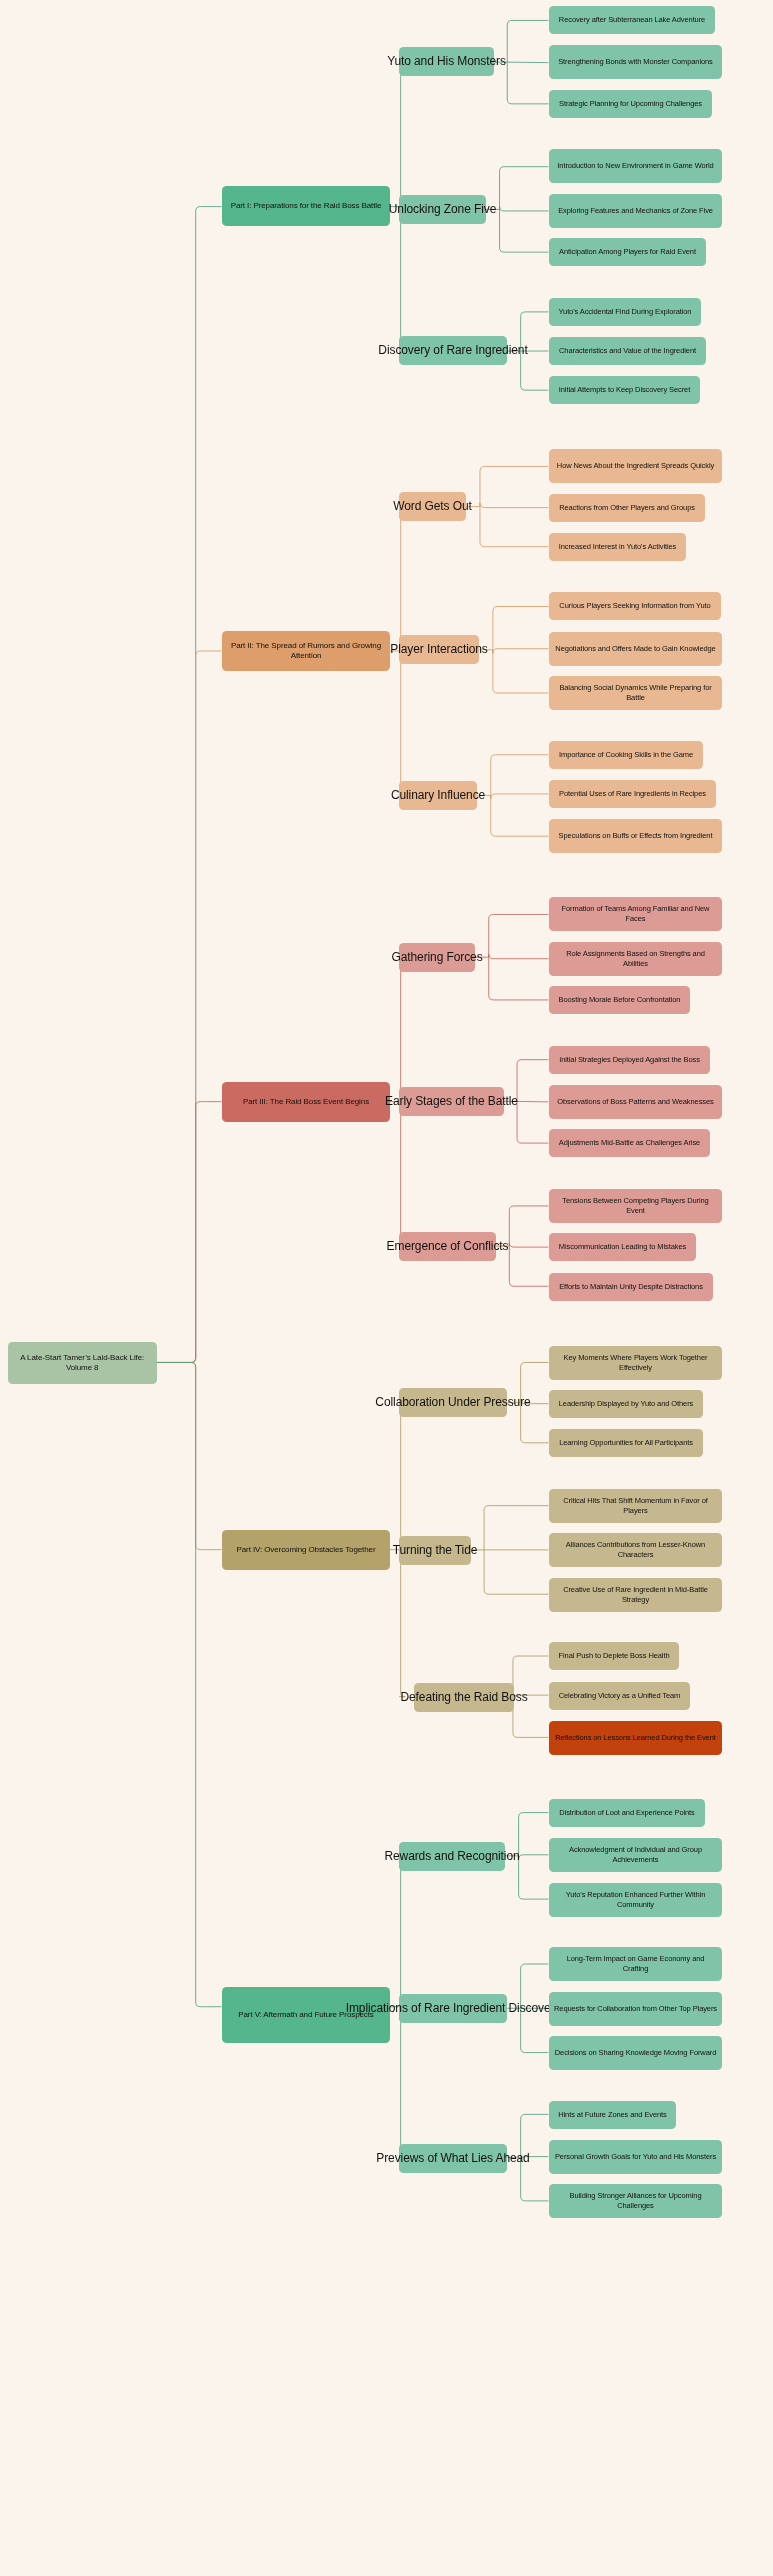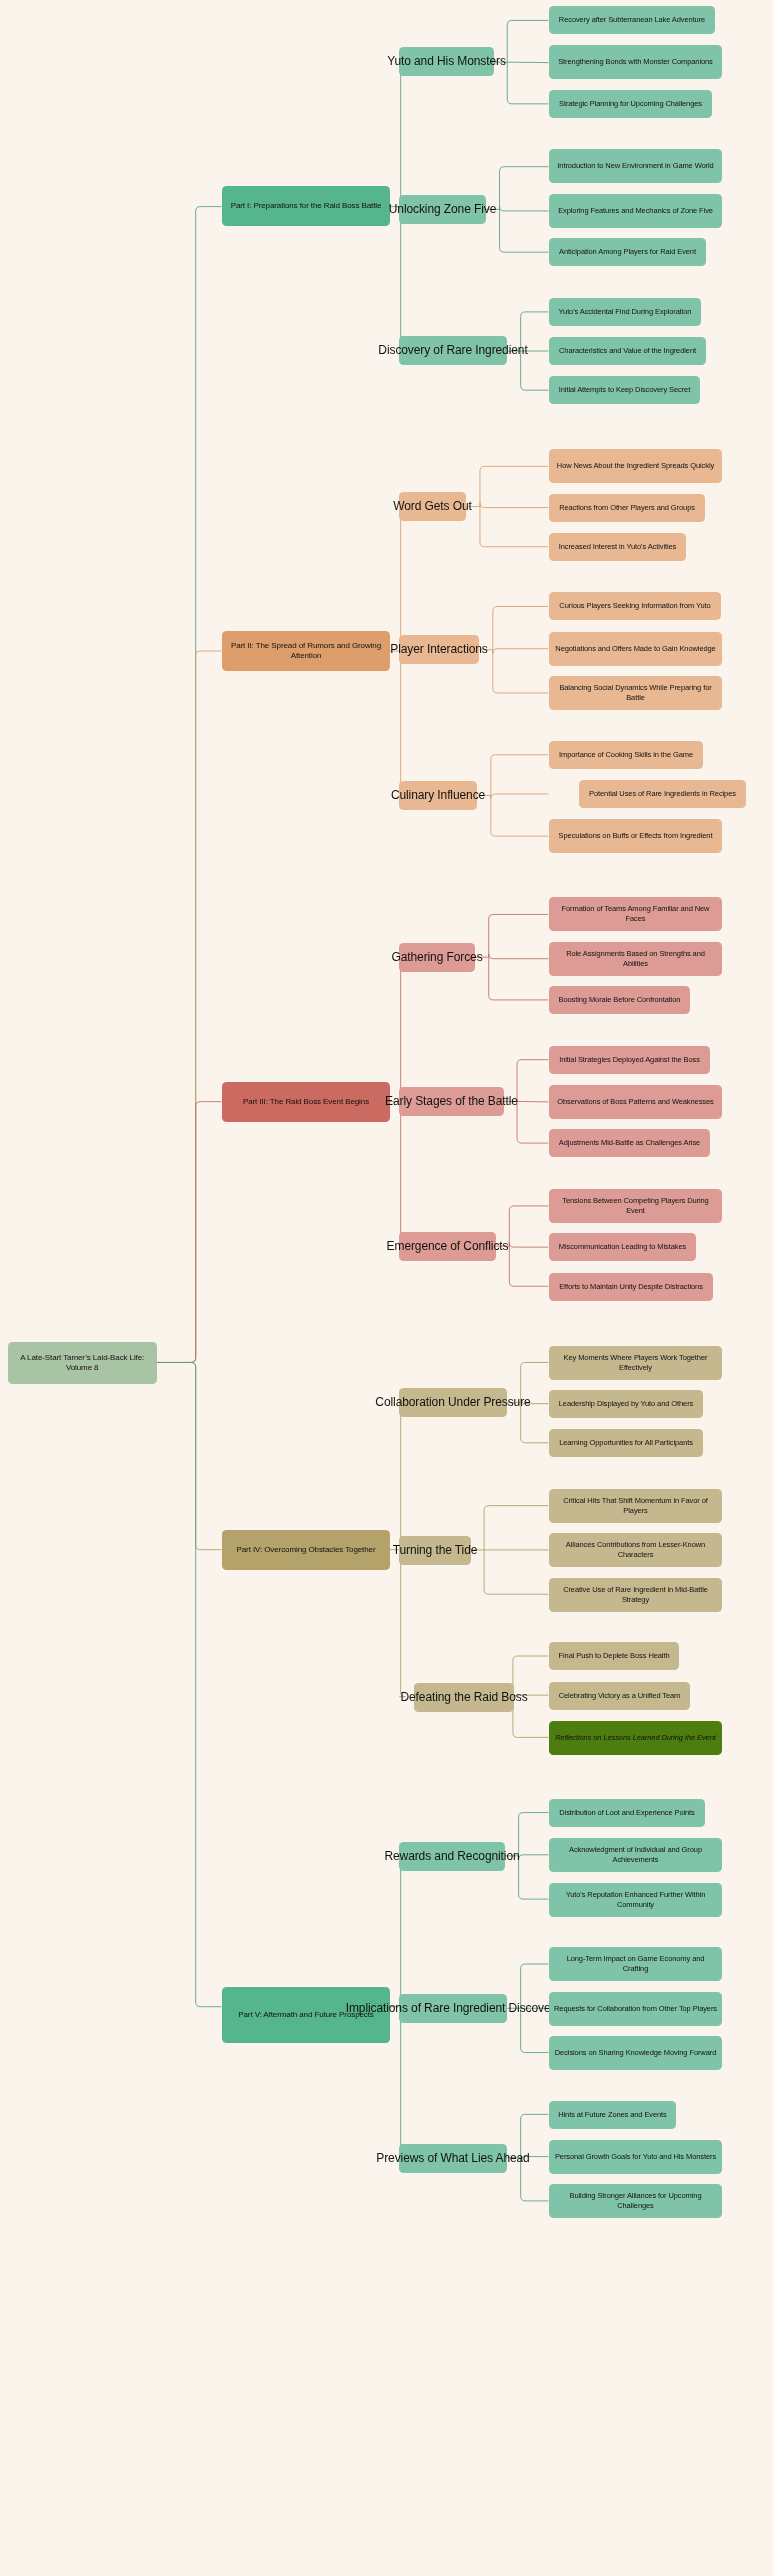--- a/index.html
+++ b/index.html
@@ -143,21 +143,21 @@
       <div class="node lvl2" style="left: 399px; top: 492px; width: 67px; height: 29px; background: rgb(232, 184, 147);">Word Gets Out</div>
       <div class="node lvl3" style="left: 549px; top: 449px; width: 173px; height: 34px; background: rgb(232, 184, 147);">How News About the Ingredient Spreads Quickly</div>
       <div class="node lvl3" style="left: 549px; top: 494px; width: 156px; height: 28px; background: rgb(232, 184, 147);">Reactions from Other Players and Groups</div>
       <div class="node lvl3" style="left: 549px; top: 533px; width: 137px; height: 28px; background: rgb(232, 184, 147);">Increased Interest in Yuto's Activities</div>
       <div class="node lvl2" style="left: 399px; top: 635px; width: 80px; height: 29px; background: rgb(232, 184, 147);">Player Interactions</div>
       <div class="node lvl3" style="left: 549px; top: 592px; width: 172px; height: 28px; background: rgb(232, 184, 147);">Curious Players Seeking Information from Yuto</div>
       <div class="node lvl3" style="left: 549px; top: 632px; width: 173px; height: 34px; background: rgb(232, 184, 147);">Negotiations and Offers Made to Gain Knowledge</div>
       <div class="node lvl3" style="left: 549px; top: 676px; width: 173px; height: 34px; background: rgb(232, 184, 147);">Balancing Social Dynamics While Preparing for Battle</div>
       <div class="node lvl2" style="left: 399px; top: 781px; width: 78px; height: 29px; background: rgb(232, 184, 147);">Culinary Influence</div>
       <div class="node lvl3" style="left: 549px; top: 741px; width: 154px; height: 28px; background: rgb(232, 184, 147);">Importance of Cooking Skills in the Game</div>
-      <div class="node lvl3" style="left: 549px; top: 780px; width: 167px; height: 28px; background: rgb(232, 184, 147); margin-left: 30px;">Potential Uses of Rare Ingredients in Recipes</div>
+      <div class="node lvl3" style="left: 549px; top: 780px; width: 167px; height: 28px; background: rgb(232, 184, 147);">Potential Uses of Rare Ingredients in Recipes</div>
       <div class="node lvl3" style="left: 549px; top: 819px; width: 173px; height: 34px; background: rgb(232, 184, 147);">Speculations on Buffs or Effects from Ingredient</div>
       <div class="node lvl1" style="left: 222px; top: 1082px; width: 168px; height: 40px; background: rgb(203, 106, 96);">Part III: The Raid Boss Event Begins</div>
       <div class="node lvl2" style="left: 399px; top: 943px; width: 76px; height: 29px; background: rgb(220, 156, 149);">Gathering Forces</div>
       <div class="node lvl3" style="left: 549px; top: 897px; width: 173px; height: 34px; background: rgb(220, 156, 149);">Formation of Teams Among Familiar and New Faces</div>
       <div class="node lvl3" style="left: 549px; top: 942px; width: 173px; height: 34px; background: rgb(220, 156, 149);">Role Assignments Based on Strengths and Abilities</div>
       <div class="node lvl3" style="left: 549px; top: 986px; width: 141px; height: 28px; background: rgb(220, 156, 149);">Boosting Morale Before Confrontation</div>
       <div class="node lvl2" style="left: 399px; top: 1087px; width: 105px; height: 29px; background: rgb(220, 156, 149);">Early Stages of the Battle</div>
       <div class="node lvl3" style="left: 549px; top: 1046px; width: 161px; height: 28px; background: rgb(220, 156, 149);">Initial Strategies Deployed Against the Boss</div>
       <div class="node lvl3" style="left: 549px; top: 1085px; width: 173px; height: 34px; background: rgb(220, 156, 149);">Observations of Boss Patterns and Weaknesses</div>
       <div class="node lvl3" style="left: 549px; top: 1129px; width: 161px; height: 28px; background: rgb(220, 156, 149);">Adjustments Mid-Battle as Challenges Arise</div>
@@ -170,21 +170,21 @@
       <div class="node lvl3" style="left: 549px; top: 1346px; width: 173px; height: 34px; background: rgb(197, 184, 143);">Key Moments Where Players Work Together Effectively</div>
       <div class="node lvl3" style="left: 549px; top: 1390px; width: 154px; height: 28px; background: rgb(197, 184, 143);">Leadership Displayed by Yuto and Others</div>
       <div class="node lvl3" style="left: 549px; top: 1429px; width: 154px; height: 28px; background: rgb(197, 184, 143);">Learning Opportunities for All Participants</div>
       <div class="node lvl2" style="left: 399px; top: 1536px; width: 72px; height: 29px; background: rgb(197, 184, 143);">Turning the Tide</div>
       <div class="node lvl3" style="left: 549px; top: 1489px; width: 173px; height: 34px; background: rgb(197, 184, 143);">Critical Hits That Shift Momentum in Favor of Players</div>
       <div class="node lvl3" style="left: 549px; top: 1533px; width: 173px; height: 34px; background: rgb(197, 184, 143);">Alliances Contributions from Lesser-Known Characters</div>
       <div class="node lvl3" style="left: 549px; top: 1578px; width: 173px; height: 34px; background: rgb(197, 184, 143);">Creative Use of Rare Ingredient in Mid-Battle Strategy</div>
       <div class="node lvl2" style="left: 414px; top: 1683px; width: 100px; height: 29px; background: rgb(197, 184, 143);">Defeating the Raid Boss</div>
       <div class="node lvl3" style="left: 549px; top: 1642px; width: 130px; height: 28px; background: rgb(197, 184, 143);">Final Push to Deplete Boss Health</div>
       <div class="node lvl3" style="left: 549px; top: 1682px; width: 141px; height: 28px; background: rgb(197, 184, 143);">Celebrating Victory as a Unified Team</div>
-      <div class="node lvl3" style="left: 549px; top: 1721px; width: 173px; height: 34px; background: #4d7c0f; font-style: italic;">Reflections on Lessons Learned During the Event</div>
+      <div class="node lvl3" style="left: 549px; top: 1721px; width: 173px; height: 34px; background: #c2410c;">Reflections on Lessons Learned During the Event</div>
       <div class="node lvl1" style="left: 222px; top: 1987px; width: 168px; height: 56px; background: rgb(85, 181, 140);">Part V: Aftermath and Future Prospects</div>
       <div class="node lvl2" style="left: 399px; top: 1842px; width: 106px; height: 29px; background: rgb(127, 196, 168);">Rewards and Recognition</div>
       <div class="node lvl3" style="left: 549px; top: 1799px; width: 156px; height: 28px; background: rgb(127, 196, 168);">Distribution of Loot and Experience Points</div>
       <div class="node lvl3" style="left: 549px; top: 1838px; width: 173px; height: 34px; background: rgb(127, 196, 168);">Acknowledgment of Individual and Group Achievements</div>
       <div class="node lvl3" style="left: 549px; top: 1883px; width: 173px; height: 34px; background: rgb(127, 196, 168);">Yuto's Reputation Enhanced Further Within Community</div>
       <div class="node lvl2" style="left: 399px; top: 1994px; width: 108px; height: 29px; background: rgb(127, 196, 168);">Implications of Rare Ingredient Discovery</div>
       <div class="node lvl3" style="left: 549px; top: 1947px; width: 173px; height: 34px; background: rgb(127, 196, 168);">Long-Term Impact on Game Economy and Crafting</div>
       <div class="node lvl3" style="left: 549px; top: 1992px; width: 173px; height: 34px; background: rgb(127, 196, 168);">Requests for Collaboration from Other Top Players</div>
       <div class="node lvl3" style="left: 549px; top: 2036px; width: 173px; height: 34px; background: rgb(127, 196, 168);">Decisions on Sharing Knowledge Moving Forward</div>
       <div class="node lvl2" style="left: 399px; top: 2144px; width: 108px; height: 29px; background: rgb(127, 196, 168);">Previews of What Lies Ahead</div>

